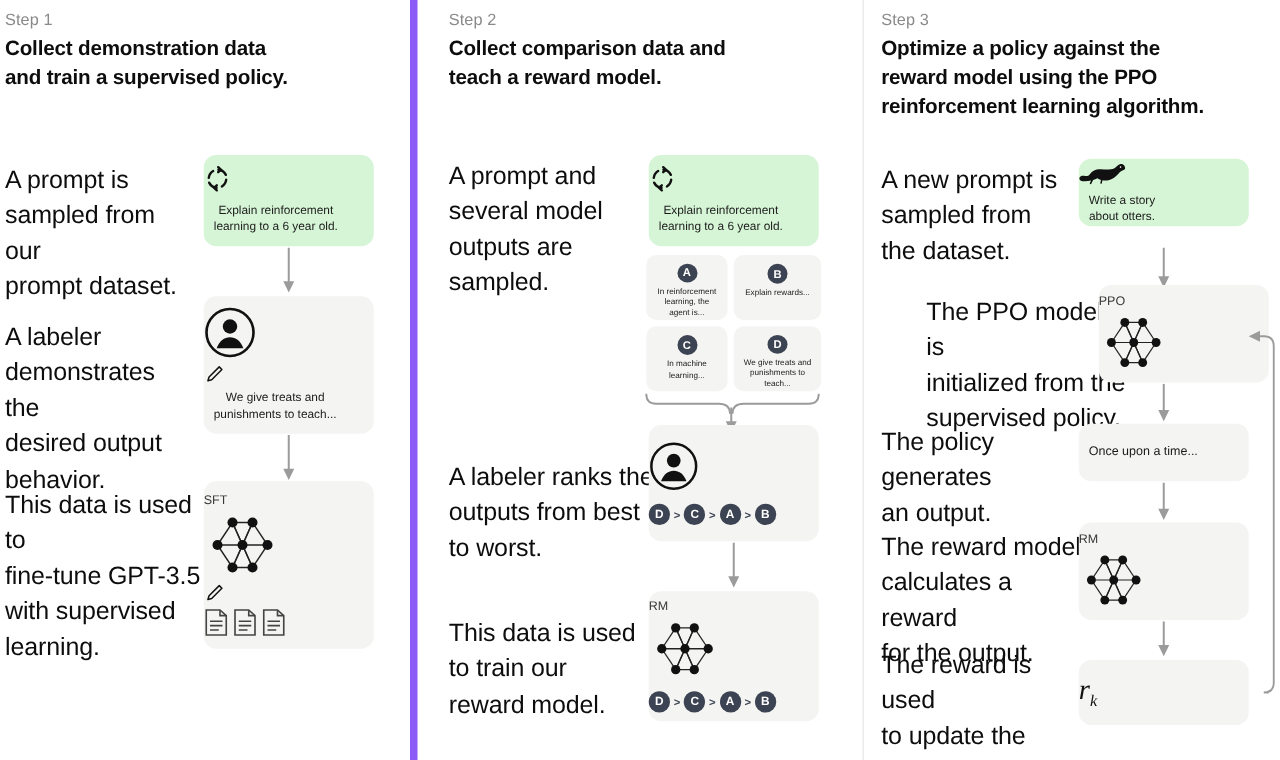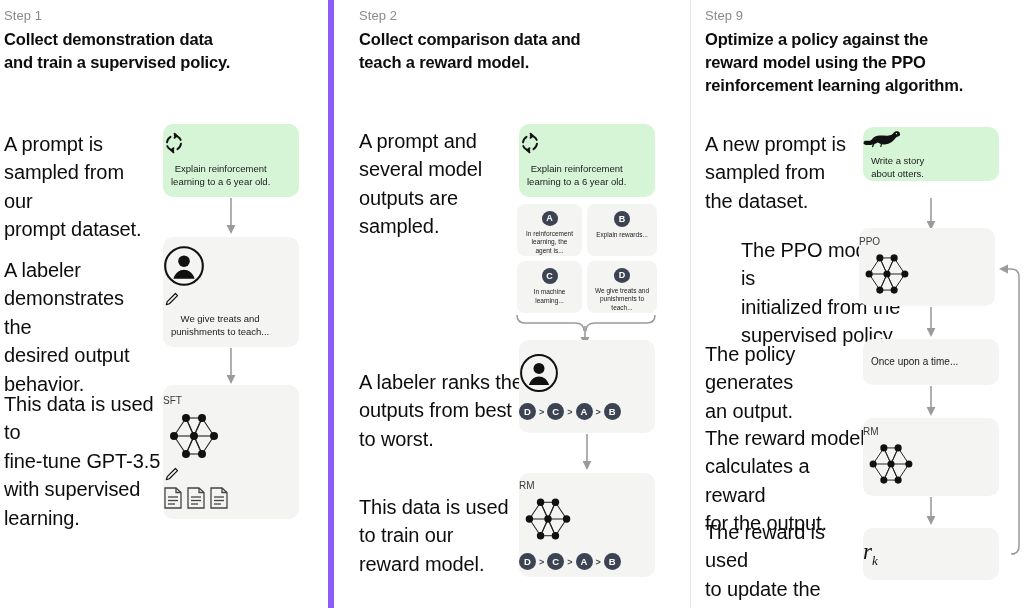--- a/index.html
+++ b/index.html
@@ -343,21 +343,21 @@
         <span class="gt">&gt;</span>
         <span class="pill">A</span>
         <span class="gt">&gt;</span>
         <span class="pill">B</span>
       </div>
     </div>
   </div>
 
   <div class="col" id="col3">
 
-    <div class="step-label" style="left:14px;">Step 9</div>
+    <div class="step-label" style="left:14px;">Step 3</div>
     <div class="step-title" style="left:14px; width:310px; white-space:pre-line;">Optimize a policy against the
 reward model using the PPO
 reinforcement learning algorithm.</div>
 
     <div class="desc" style="left:14px; top:130px; width:150px; white-space:pre-line;">A new prompt is
 sampled from
 the dataset.</div>
     <div class="desc" style="left:14px; top:236px; width:160px; white-space:pre-line;margin-left:36px;">The PPO model is
 initialized from the
 supervised policy.</div>
@@ -381,21 +381,21 @@
 about otters.</div>
     </div>
 
     <div class="arrow" style="left:233px; top:198px;">
       <svg width="14" height="34">
           <line x1="7" y1="0" x2="7" y2="24" stroke="#9b9b9b" stroke-width="1.6"></line>
           <path d="M7 32 L2.6 23 L11.4 23 Z" fill="#9b9b9b"></path>
         </svg>
     </div>
 
-    <div class="box" style="left:168px; top:228px; width:136px; height:78px;">
+    <div class="box" style="left:188px; top:228px; width:136px; height:78px;">
       <div class="tag">PPO</div>
       <span>
         <svg width="56" height="50" viewBox="0 0 62 56">
           <g stroke="#222" stroke-width="1.1">
             <line x1="11" y1="28" x2="23" y2="10"></line>
               <line x1="11" y1="28" x2="23" y2="46"></line>
               <line x1="11" y1="28" x2="31" y2="28"></line>
             <line x1="23" y1="10" x2="39" y2="10"></line>
               <line x1="23" y1="10" x2="31" y2="28"></line>
               <line x1="23" y1="10" x2="39" y2="46"></line>

